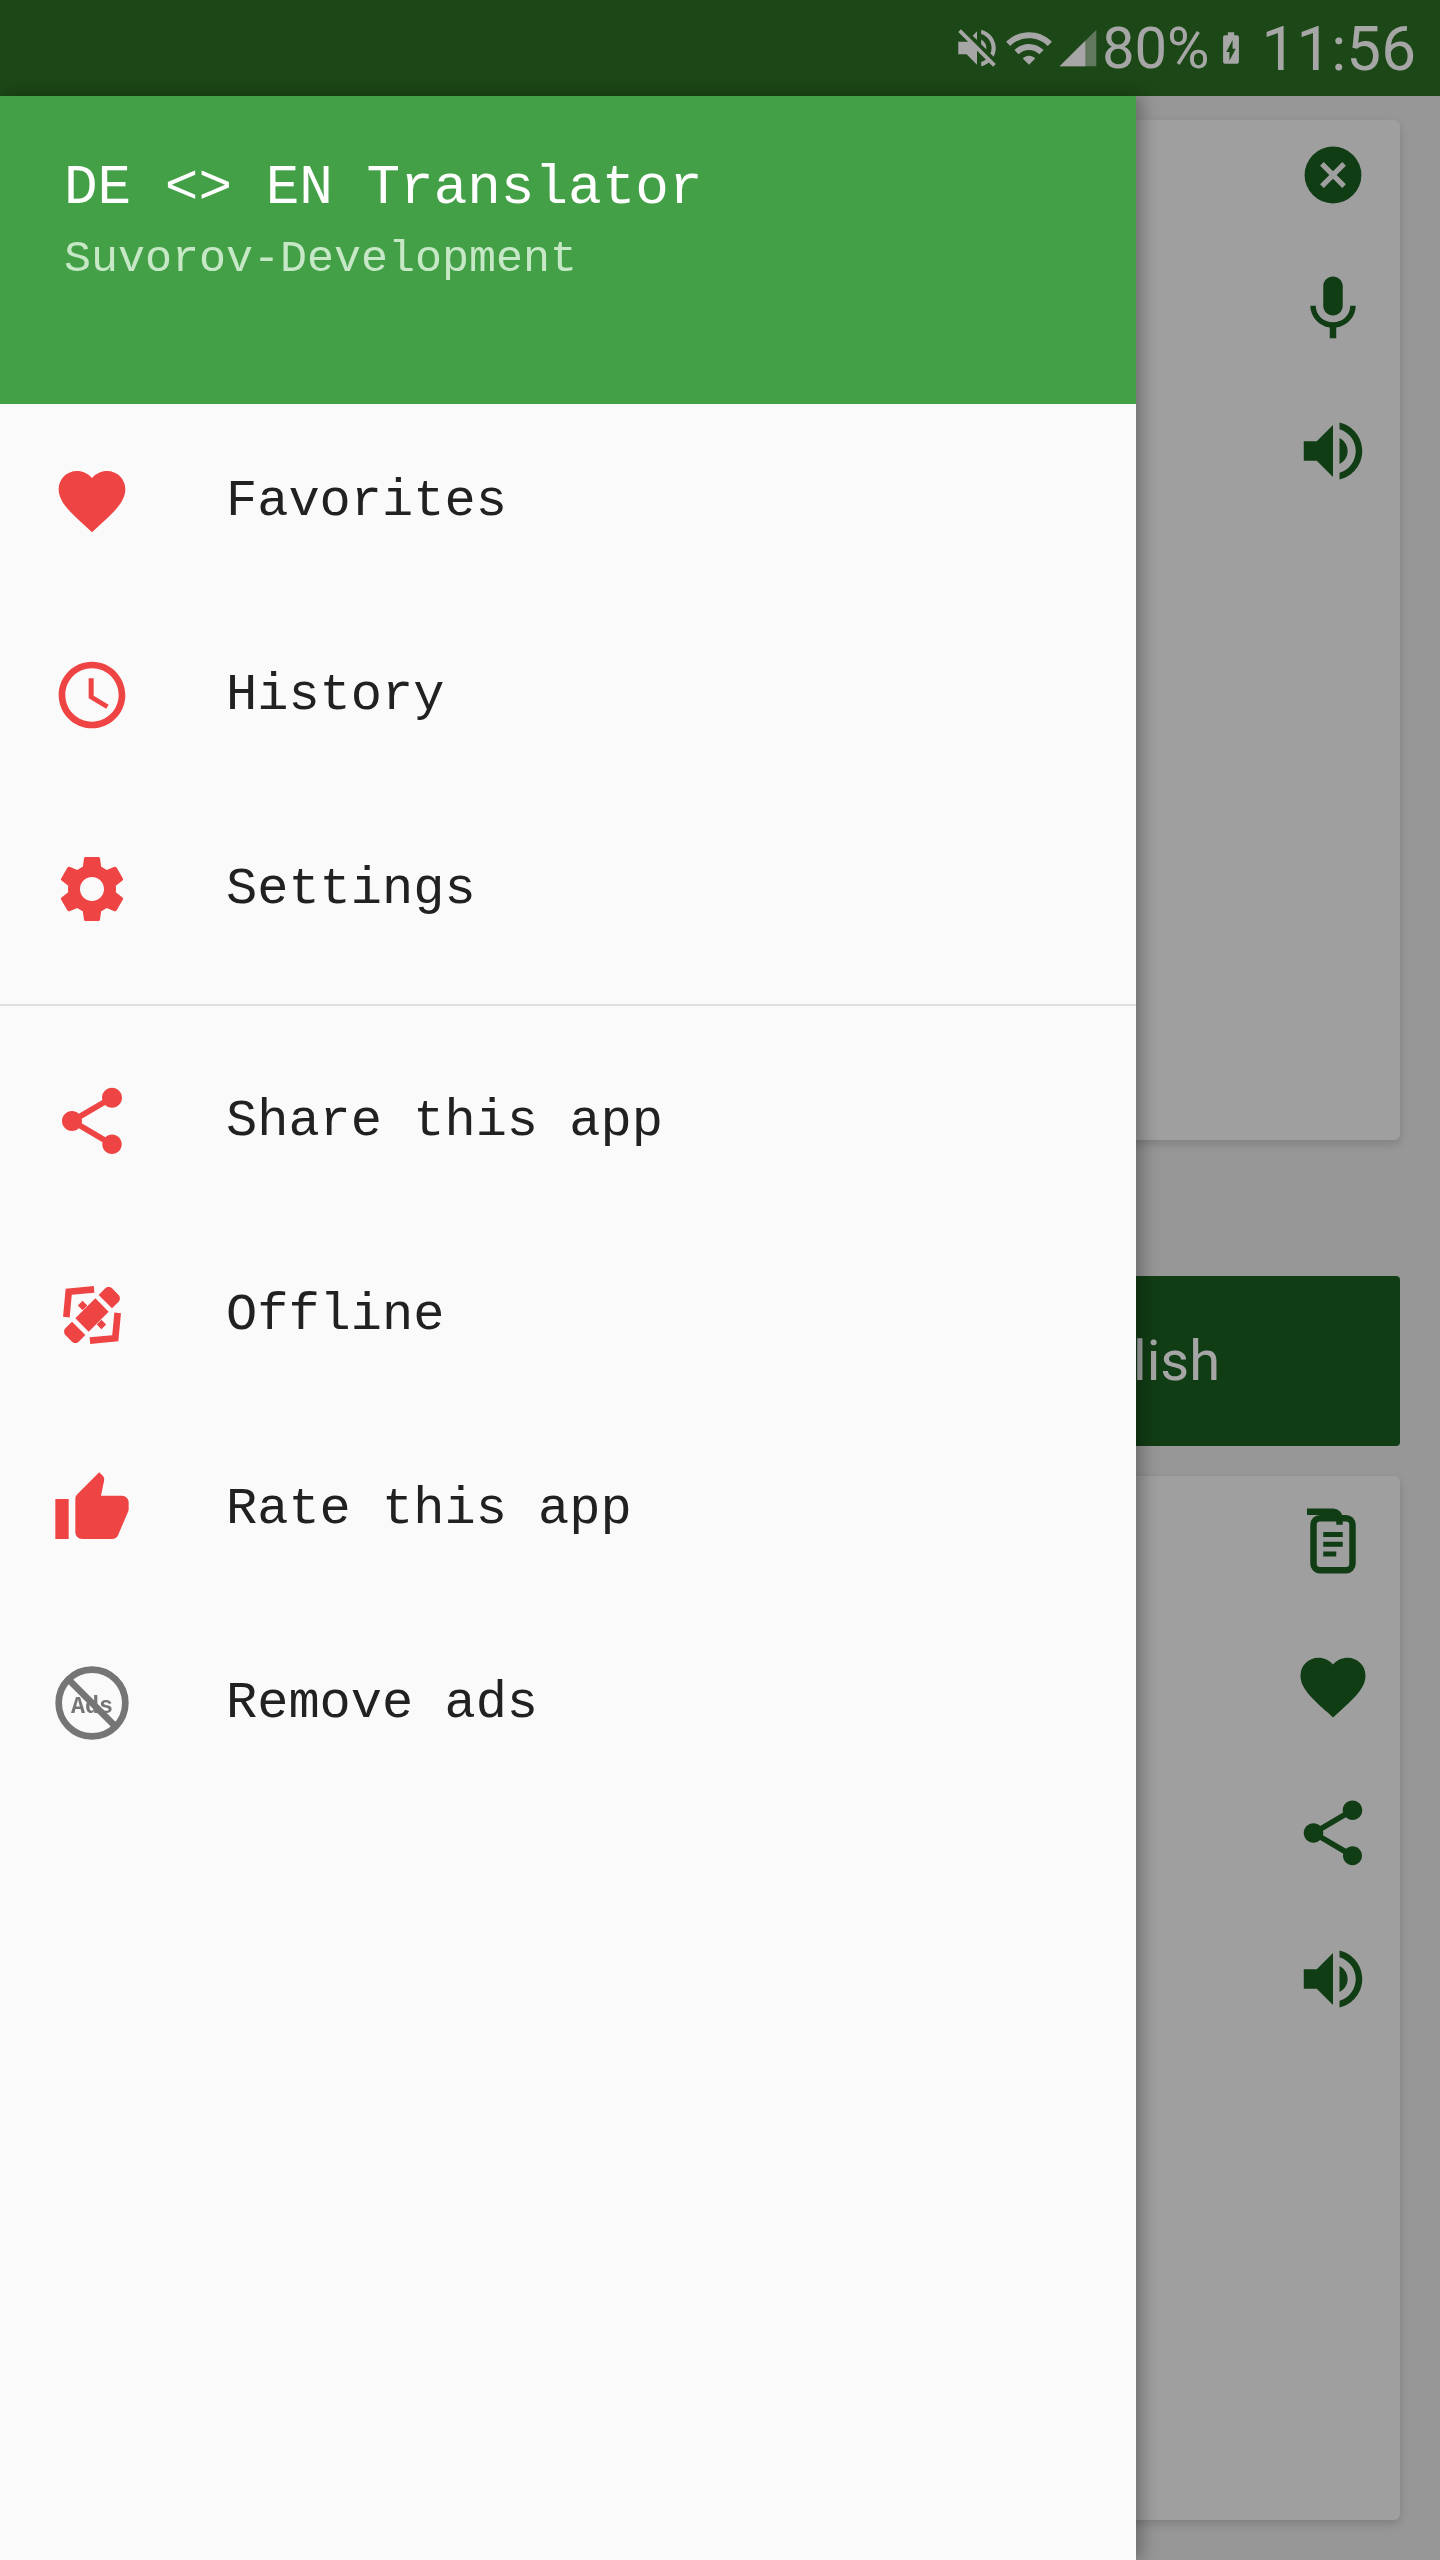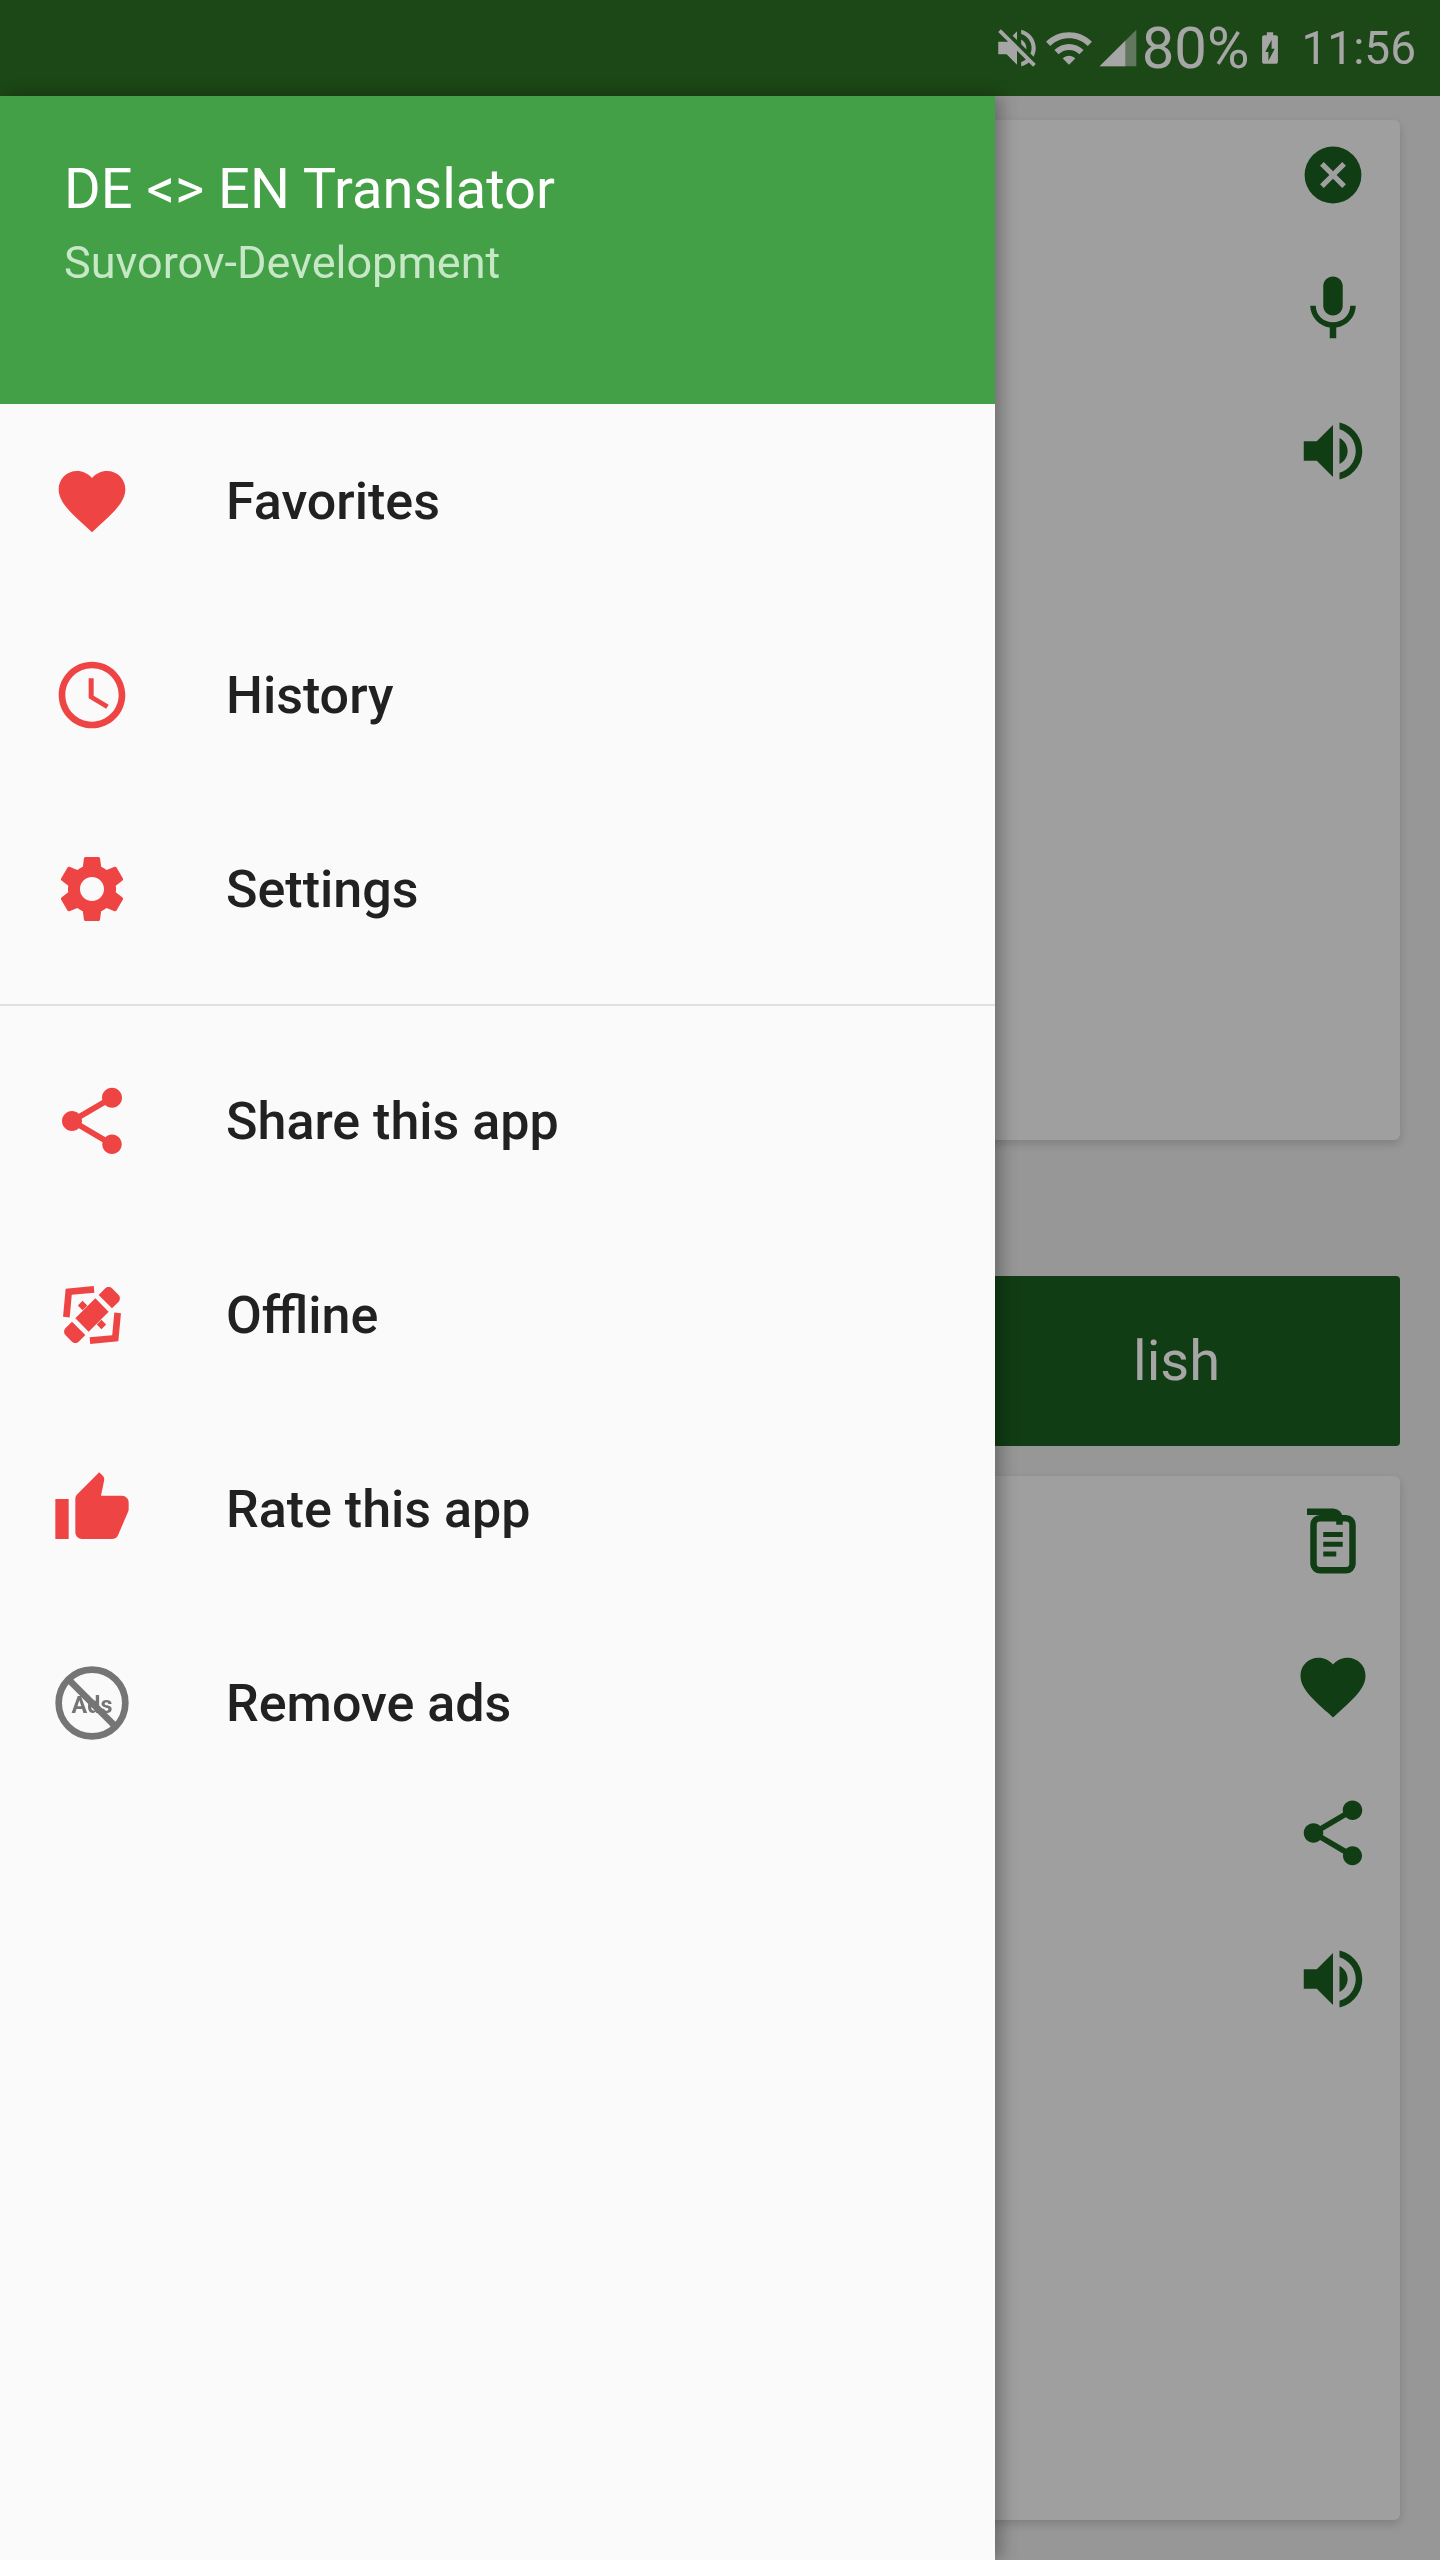--- a/index.html
+++ b/index.html
@@ -12,21 +12,21 @@
     position: absolute; top: 0; left: 0; right: 0; height: 96px;
     background: #2b6e23;
     display: flex; align-items: center; justify-content: flex-end;
     padding-right: 24px;
     color: #ffffff;
     z-index: 1;
   }
   .status-icons { display: flex; align-items: center; gap: 2px; }
   .status-icons svg { display: block; }
   .battery-text { font-size: 58px; font-weight: 400; }
-  .time-text { font-size: 46px; font-weight: 400; margin-left: 10px; text-align: center; }
+  .time-text { font-size: 62px; font-weight: 400; margin-left: 10px; text-align: center; }
   
   
   .bg-content {
     position: absolute; top: 96px; left: 0; right: 0; bottom: 0;
     background: #e8e8e8;
   }
   .bg-card-top {
     position: absolute; top: 24px; left: 40px; right: 40px;
     height: 1020px;
     background: #f5f5f5;
@@ -66,25 +66,25 @@
   
   .scrim {
     position: absolute; top: 0; left: 0; right: 0; bottom: 0;
     background: rgba(0,0,0,0.35);
     z-index: 5;
   }
   
   
   .drawer {
     position: absolute; top: 96px; left: 0; bottom: 0;
-    width: 995px;
+    width: 1136px;
     background: #fafafa;
     z-index: 10;
     box-shadow: 6px 0 16px rgba(0,0,0,0.3);
-    display: flex; flex-direction: column;
+    display: flex; flex-direction: column; font-family: Liberation Mono, monospace;
   }
   .drawer-header {
     height: 308px;
     background: #43a047;
     padding: 60px 64px 0 64px;
     color: #ffffff;
   }
   .drawer-title { font-size: 56px; font-weight: 400; }
   .drawer-subtitle { font-size: 45px; font-weight: 400; margin-top: 14px; color: #c6e8c6; }
   

